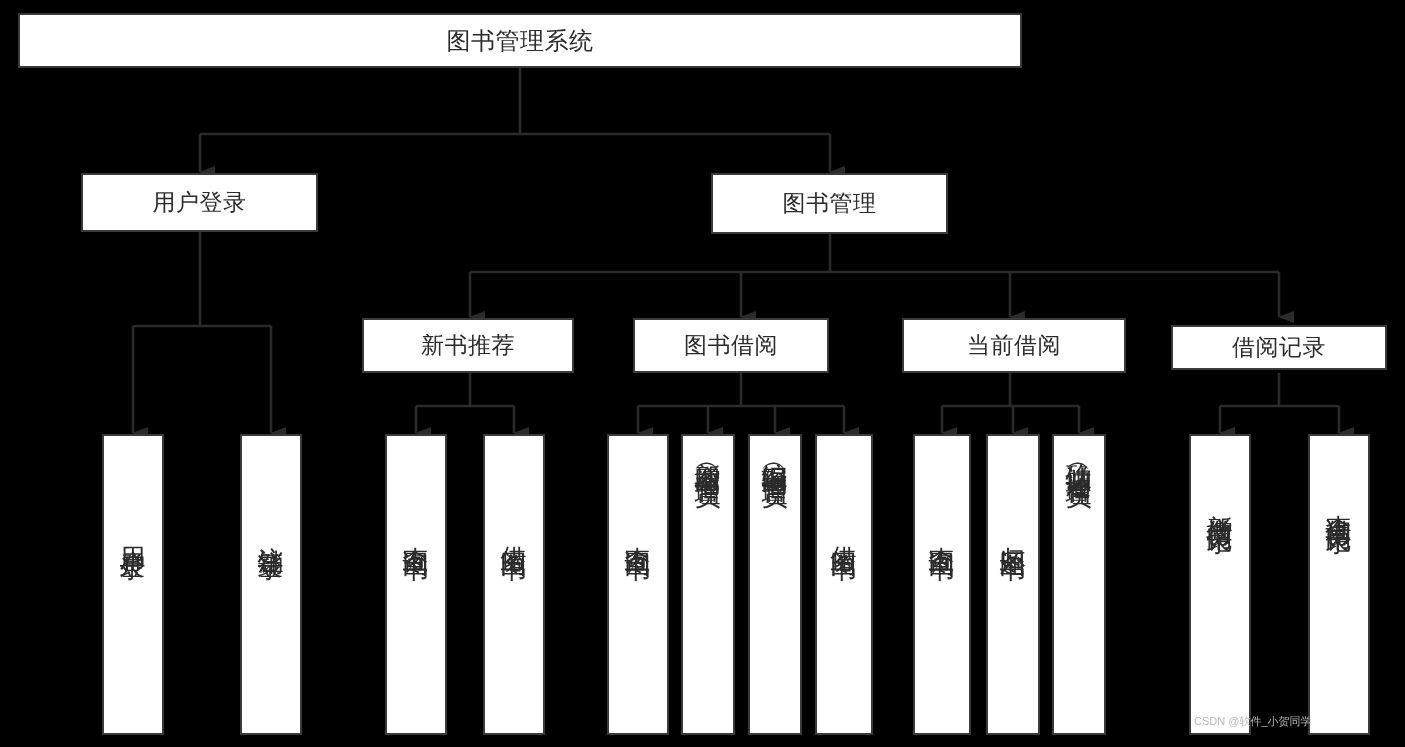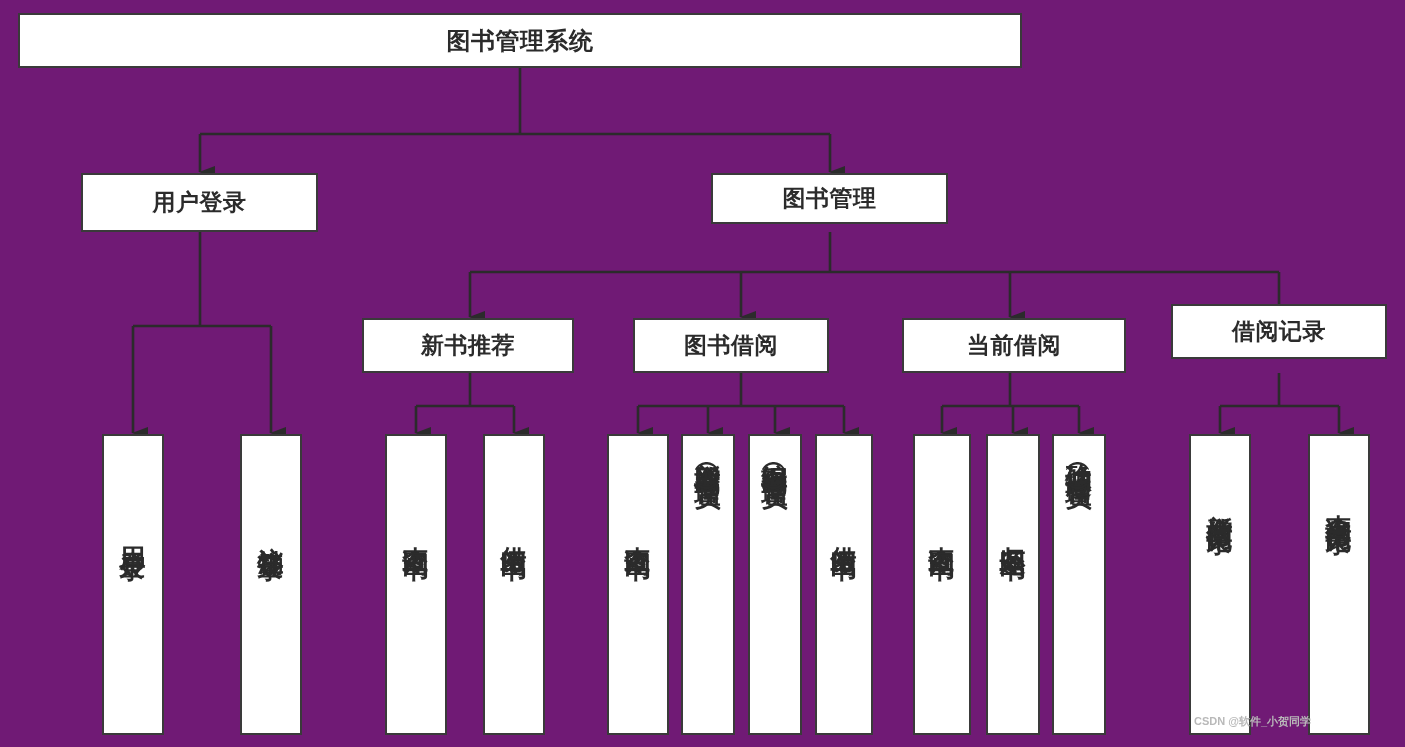--- a/index.html
+++ b/index.html
@@ -8,23 +8,22 @@
     padding: 0;
     background: #ffffff;
   }
   body {
     font-family: "Liberation Sans", "DejaVu Sans", sans-serif;
   }
   #canvas {
     position: relative;
     width: 1405px;
     height: 747px;
-    background: #701a75;
+    background: #000000;
     overflow: hidden;
-    font-weight: bold;
   }
   #wires {
     position: absolute;
     left: 0;
     top: 0;
     width: 1405px;
     height: 747px;
     pointer-events: none;
   }
   .node {
@@ -128,33 +127,33 @@
       </g>
   </svg>
 
   <div id="node-layer">
       <div class="node h root" style="left: 18px; top: 13px; width: 1004px; height: 55px;">
         <span class="label">图书管理系统</span>
       </div>
       <div class="node h" style="left: 81px; top: 173px; width: 237px; height: 59px;">
         <span class="label">用户登录</span>
       </div>
-      <div class="node h" style="left: 711px; top: 173px; width: 237px; height: 51px;">
+      <div class="node h" style="left: 711px; top: 173px; width: 237px; height: 61px;">
         <span class="label">图书管理</span>
       </div>
       <div class="node h" style="left: 362px; top: 318px; width: 212px; height: 55px;">
         <span class="label">新书推荐</span>
       </div>
       <div class="node h" style="left: 633px; top: 318px; width: 196px; height: 55px;">
         <span class="label">图书借阅</span>
       </div>
       <div class="node h" style="left: 902px; top: 318px; width: 224px; height: 55px;">
         <span class="label">当前借阅</span>
       </div>
-      <div class="node h" style="left: 1171px; top: 304px; width: 216px; height: 55px;">
+      <div class="node h" style="left: 1171px; top: 325px; width: 216px; height: 45px;">
         <span class="label">借阅记录</span>
       </div>
       <div class="node v mid" style="left: 102px; top: 434px; width: 62px; height: 301px;">
         <span class="label">用户登录</span>
       </div>
       <div class="node v mid" style="left: 240px; top: 434px; width: 62px; height: 301px;">
         <span class="label">注销登录</span>
       </div>
       <div class="node v mid" style="left: 385px; top: 434px; width: 62px; height: 301px;">
         <span class="label">查询图书</span>

